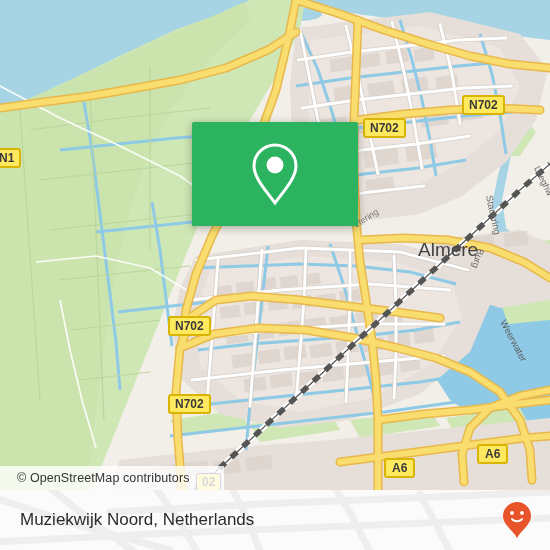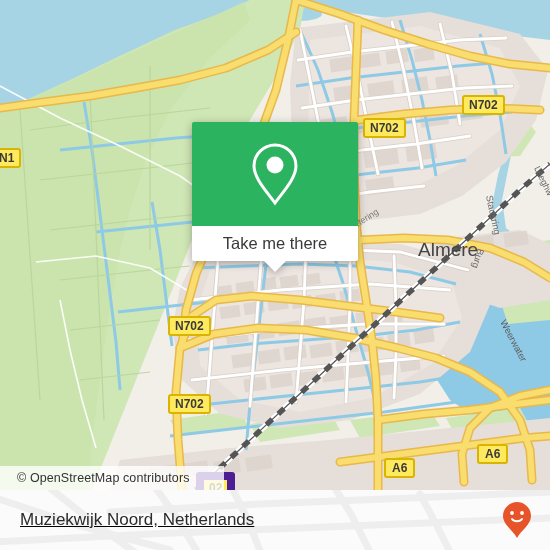--- a/index.html
+++ b/index.html
@@ -101,21 +101,20 @@
     top: 490px;
     width: 550px;
     height: 60px;
     background: #fbfbfb;
     overflow: hidden;
     display: flex;
     align-items: center;
     justify-content: space-between;
     box-sizing: border-box;
     padding: 0 18px 0 20px;
-    text-decoration: underline;
   }
   #footer-watermark {
     position: absolute;
     left: 0; top: 0;
     width: 550px; height: 60px;
     pointer-events: none;
   }
   #footer-title {
     position: relative;
     font-size: 17px;
@@ -435,38 +434,34 @@
     <div style="position:absolute;left:384px;top:458px;">
       <span class="shield" style="display:inline-block;background:#ffe95e;border:2px solid #d9b400;border-radius:3px;padding:1px 6px;font-size:12px;color:#3a3a3a;font-weight:600;line-height:14px;">A6</span>
     </div>
     <div style="position:absolute;left:477px;top:444px;">
       <span class="shield" style="display:inline-block;background:#ffe95e;border:2px solid #d9b400;border-radius:3px;padding:1px 6px;font-size:12px;color:#3a3a3a;font-weight:600;line-height:14px;">A6</span>
     </div>
     <div style="position:absolute;left:-8px;top:148px;">
       <span class="shield" style="display:inline-block;background:#ffe95e;border:2px solid #d9b400;border-radius:3px;padding:1px 5px;font-size:12px;color:#3a3a3a;font-weight:600;line-height:14px;">N1</span>
     </div>
     <div style="position:absolute;left:196px;top:472px;">
-      <span class="shield" style="display:inline-block;background:#ffe95e;border:8px solid #4c1d95;border-radius:3px;padding:1px 5px;font-size:12px;color:#3a3a3a;font-weight:600;line-height:14px;">02</span>
+      <span class="shield" style="display:inline-block;background:#ffe95e;border:1px solid #4c1d95;border-radius:3px;padding:1px 5px;font-size:12px;color:#3a3a3a;font-weight:600;line-height:14px;">02</span>
     </div>
 
     <div id="attribution">
       <span>© OpenStreetMap contributors</span>
     </div>
   </div>
 
   <div id="popup">
     <div id="popup-head">
       <svg width="54" height="66" viewBox="0 0 54 66">
         <path d="M27,4 C15.4,4 6,13.4 6,25 C6,37.5 20,52 27,62 C34,52 48,37.5 48,25 C48,13.4 38.6,4 27,4 Z" fill="none" stroke="#ffffff" stroke-width="3"></path>
         <circle cx="27" cy="24" r="8.5" fill="#ffffff"></circle>
       </svg>
-    </div>
-    <div id="popup-body">
-      <span id="popup-label">Take me there</span>
-      <div id="popup-tail"></div>
     </div>
   </div>
 
   <div id="footer">
     <svg id="footer-watermark" width="550" height="60" viewBox="0 0 550 60">
       <rect x="0" y="0" width="550" height="60" fill="#fbfbfb"></rect>
       <g stroke="#eeeeee" fill="none" stroke-width="7" stroke-linecap="round">
         <path d="M-10,6 L80,36 L170,60"></path>
         <path d="M40,-10 L90,30 L140,66"></path>
         <path d="M150,-10 L175,25 L200,66"></path>

